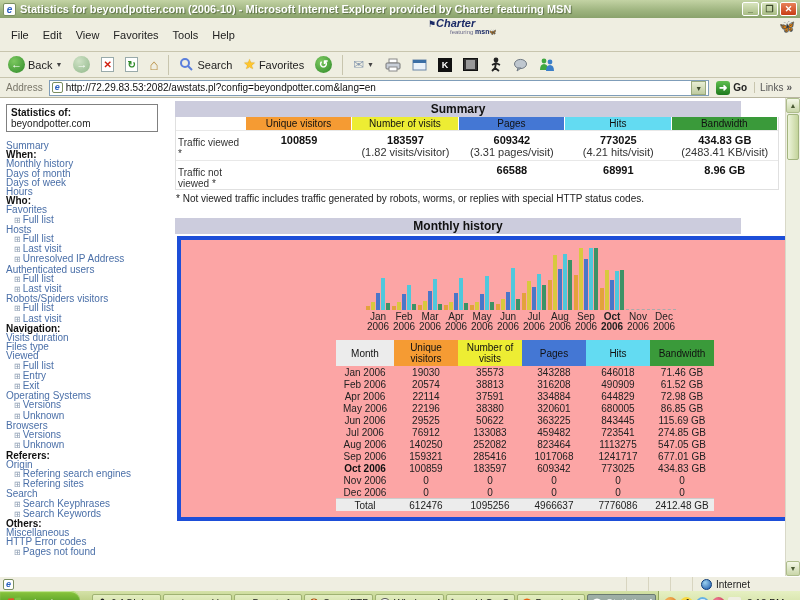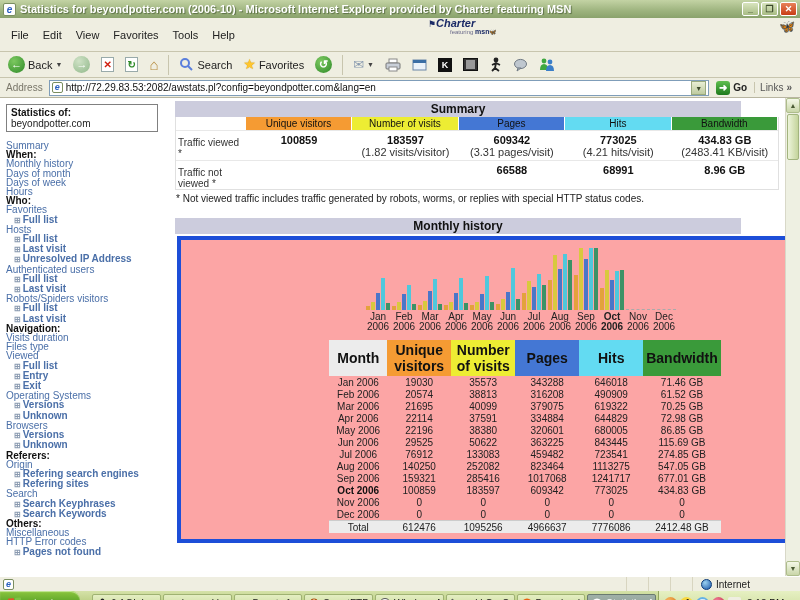--- a/index.html
+++ b/index.html
@@ -52,21 +52,21 @@
   .go-circ { width:14px; height:14px; border-radius:3px; background:linear-gradient(#5FBF4F,#1E7A1E); color:#fff; text-align:center; line-height:14px; font-size:10px; }
   .links { display:flex; align-items:center; gap:3px; font-size:10px; color:#555; padding:0 5px; border-left:1px solid #C8C5AE; }
 
   
   .viewport { height:478px; display:flex; flex:none; background:#fff; position:relative; }
   .sidebar { width:172px; flex:none; padding:6px 0 0 6px; overflow:hidden; }
   .stat-box { border:1px solid #808080; width:152px; padding:2px 4px; margin-bottom:9px; }
   .stat-box b { font-size:10px; color:#111; }
   .stat-box span { font-size:10px; color:#222; display:block; }
   .nav-link { color:#4A6FA8; line-height:9.2px; font-size:10px; cursor:pointer; white-space:nowrap; }
-  .nav-sub  { color:#4A6FA8; line-height:9.2px; font-size:10px; cursor:pointer; padding-left:8px; white-space:nowrap;font-weight:bold; }
+  .nav-sub  { color:#4A6FA8; line-height:9.2px; font-size:10px; cursor:pointer; padding-left:8px; white-space:nowrap; }
   .nav-head { color:#111; font-weight:bold; line-height:9.2px; font-size:10px; white-space:nowrap; }
   .nav-ico { color:#8A9AB0; font-size:8px; margin-right:2px; }
 
   .main { width:613px; flex:none; padding-top:3px; position:relative; overflow:hidden; }
   .ctitle { background:#CCCCDD; width:566px; margin-left:3px; text-align:center; font-weight:bold; font-size:12px; color:#111; padding:1px 0; }
   .sum-table { width:604px; margin-left:3px; border:1px solid #E0E0E0; border-top:none; }
   .sum-info { background:#ECECEC; padding:2px 0 2px 4px; }
   .inf-row { display:flex; line-height:11px; }
   .inf-label { width:88px; font-weight:bold; color:#111; }
   .inf-val { color:#222; }
@@ -84,21 +84,21 @@
   .mh-box { margin-top:2px; padding-top:6px; }
   .chart { width:320px; margin:0 auto; display:flex; align-items:flex-end; height:64px; }
   .cgroup { display:flex; align-items:flex-end; width:26px; gap:1px; justify-content:center; }
   .cbar { width:4px; }
   .zero-dash { width:24px; border-top:1px dashed #AAA; }
   .clabels { width:320px; margin:2px auto 0; display:flex; }
   .clabel { width:26px; text-align:center; font-size:10px; color:#222; line-height:10px; }
   .clabel.bold { font-weight:bold; }
 
   .mh-table { margin:8px auto 6px; border-collapse:collapse; }
-  .mh-table th { font-weight:bold; font-size:14px; color:#111; padding:2px 3px;margin-left:22px; }
+  .mh-table th { font-weight:normal; font-size:10px; color:#111; padding:2px 3px;margin-left:22px; }
   .mh-table th.m { background:#ECECEC; width:58px; }
   .mh-table th.c { width:64px; }
   .mh-table td { text-align:center; font-size:10px; color:#222; padding:0.5px 3px; line-height:11px; }
   .mh-table tr.boldrow td:first-child { font-weight:bold; color:#111; }
   .mh-table tr.total td { background:#ECECEC; border-top:1px solid #CCC; }
 
   
   .scrollbar { width:15px; flex:none; background:#EEF0E2; border-left:1px solid #D8D8C8; display:flex; flex-direction:column; }
   .sb-btn { height:15px; background:linear-gradient(#F4F8E8,#C9D6A8); border:1px solid #AEBD8C; border-radius:2px; font-size:7px; color:#4A5A34; text-align:center; line-height:13px; }
   .sb-thumb { height:46px; margin:1px; background:linear-gradient(90deg,#EDF4DA,#C4D49C); border:1px solid #A2B47E; border-radius:2px; }
@@ -493,28 +493,20 @@
               </tr>
               <tr>
                 <td>Feb 2006</td>
                 <td>20574</td>
                 <td>38813</td>
                 <td>316208</td>
                 <td>490909</td>
                 <td>61.52 GB</td>
               </tr>
               <tr>
-                <td>Mar 2006</td>
-                <td>21695</td>
-                <td>40099</td>
-                <td>379075</td>
-                <td>619322</td>
-                <td>70.25 GB</td>
-              </tr>
-              <tr>
                 <td>Apr 2006</td>
                 <td>22114</td>
                 <td>37591</td>
                 <td>334884</td>
                 <td>644829</td>
                 <td>72.98 GB</td>
               </tr>
               <tr>
                 <td>May 2006</td>
                 <td>22196</td>

